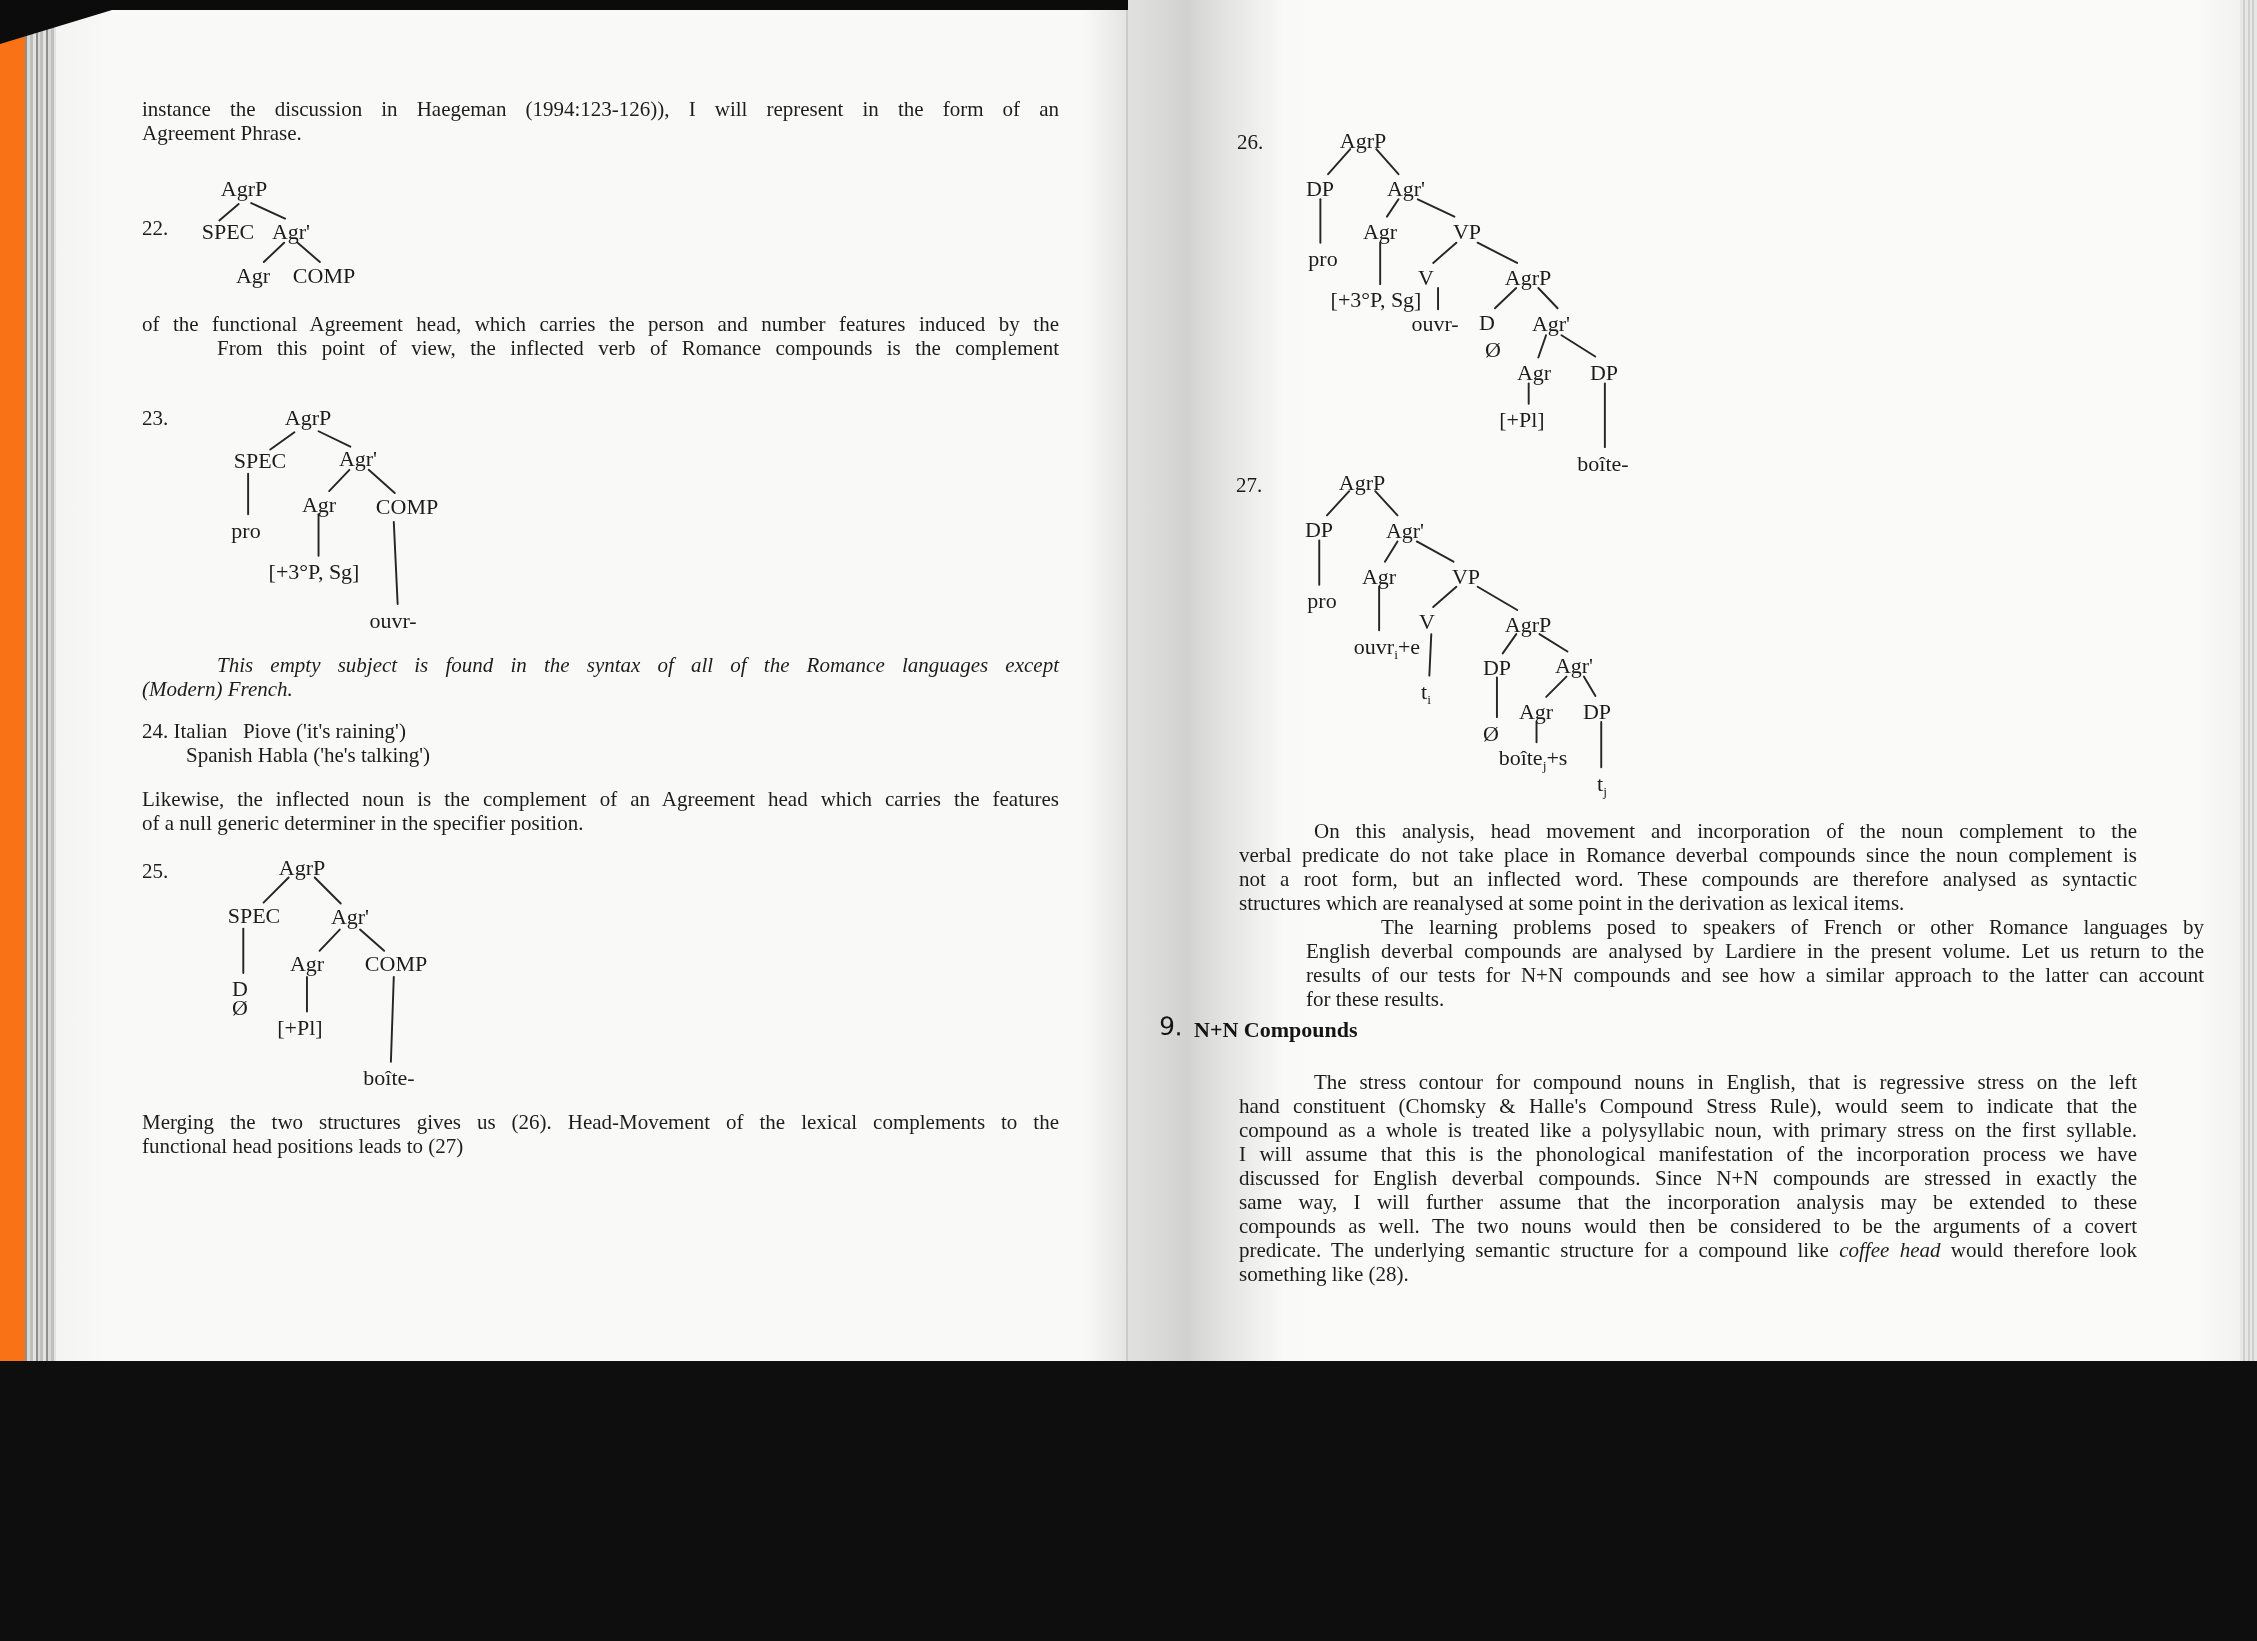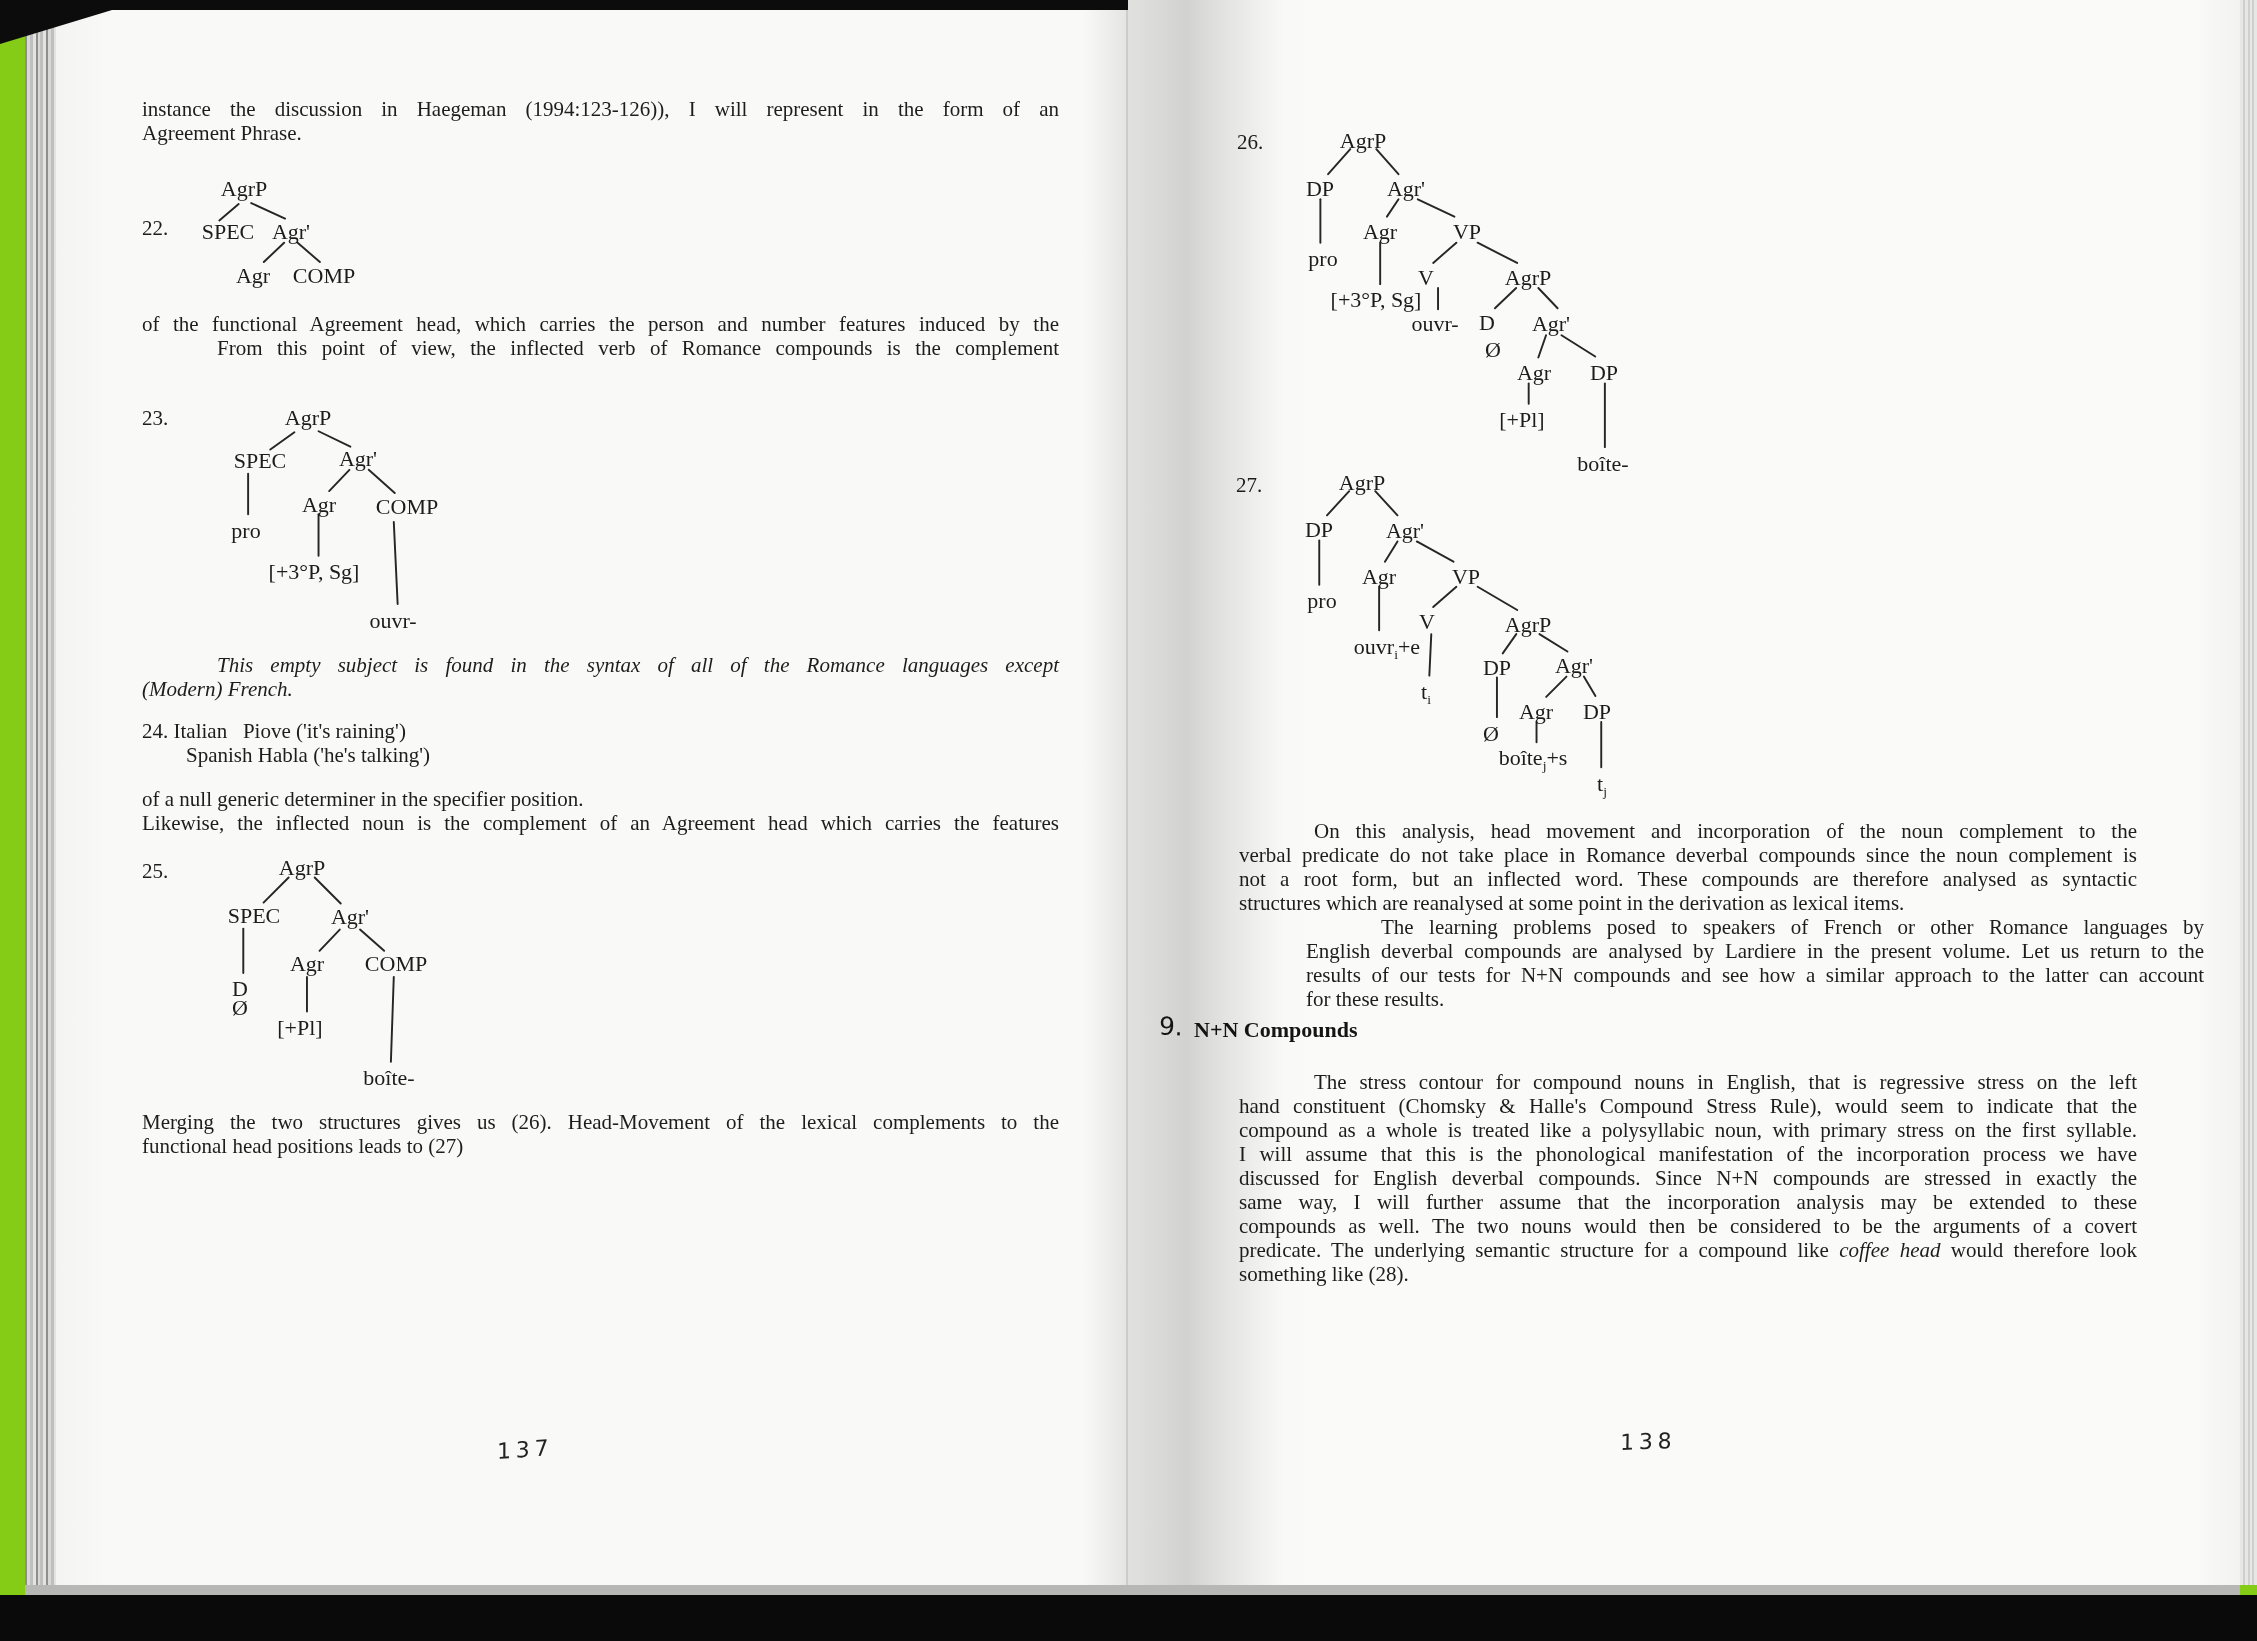--- a/index.html
+++ b/index.html
@@ -1,16 +1,16 @@
 <!DOCTYPE html>
 <html><head>
 <meta charset="utf-8">
 <style>
   html,body{margin:0;padding:0;background:#0e0e0e;}
-  .scene{position:relative;width:2257px;height:1641px;background:#84cc16;overflow:hidden;
+  .scene{position:relative;width:2257px;height:1361px;background:#f97316;overflow:hidden;
          font-family:"Liberation Serif", serif;color:#1d1d1d;}
   .page{position:absolute;background:#f8f8f6;}
   .page.left{left:56px;top:9.7px;width:1072px;height:1576px;
              background:linear-gradient(90deg,#f4f4f2 0,#f9f9f7 58px,#f9f9f7 96%,#f1f1ef 100%);}
   .page.right{left:1128px;top:0;width:1112px;height:1585px;
               background:linear-gradient(90deg,#ededeb 0,#f7f7f5 87px,#fafaf8 193px,#fafaf8 96%,#f2f2f0 100%);}
   .stack-edge{position:absolute;left:25px;top:9.7px;width:31px;height:1576px;
       background:repeating-linear-gradient(90deg,#8f8f8f 0 1.9px,#d8d8d6 1.9px 4.8px,#bfbfbd 4.8px 7.7px,#e3e3e1 7.7px 10.6px);}
   .corner-tl{position:absolute;left:0;top:0;width:145px;height:44px;background:#0c0c0c;
       clip-path:polygon(0 0,100% 0,0 100%);z-index:5;}
@@ -110,22 +110,22 @@
 
   <div class="block" style="left:142px;top:653px;width:917px;font-style:italic;">
       <div class="tline just ind">This empty subject is found in the syntax of all of the Romance languages except</div>
       <div class="tline">(Modern) French.</div>
     </div>
 
   <div class="exline" style="left:142px;top:719px;">24. Italian   Piove ('it's raining')</div>
   <div class="exline" style="left:186px;top:743px;">Spanish Habla ('he's talking')</div>
 
   <div class="block" style="left:142px;top:787px;width:917px;">
+      <div class="tline just">Likewise, the inflected noun is the complement of an Agreement head which carries the features</div>
       <div class="tline">of a null generic determiner in the specifier position.</div>
-      <div class="tline just">Likewise, the inflected noun is the complement of an Agreement head which carries the features</div>
     </div>
 
   <span class="exnum" style="left:142px;top:859px;">25.</span>
   <div class="tree" style="left: 142px; top: 854px; width: 328px; height: 237px;">
       <svg width="328" height="237" viewBox="0 0 340 245">
         <line x1="152" y1="24" x2="126" y2="50" stroke="#262626" stroke-width="2" stroke-linecap="round"></line>
         <line x1="179" y1="24" x2="206" y2="51" stroke="#262626" stroke-width="2" stroke-linecap="round"></line>
         <line x1="105" y1="77" x2="105" y2="123" stroke="#262626" stroke-width="2" stroke-linecap="round"></line>
         <line x1="205" y1="78" x2="184" y2="100" stroke="#262626" stroke-width="2" stroke-linecap="round"></line>
         <line x1="226" y1="78" x2="251" y2="100" stroke="#262626" stroke-width="2" stroke-linecap="round"></line>

